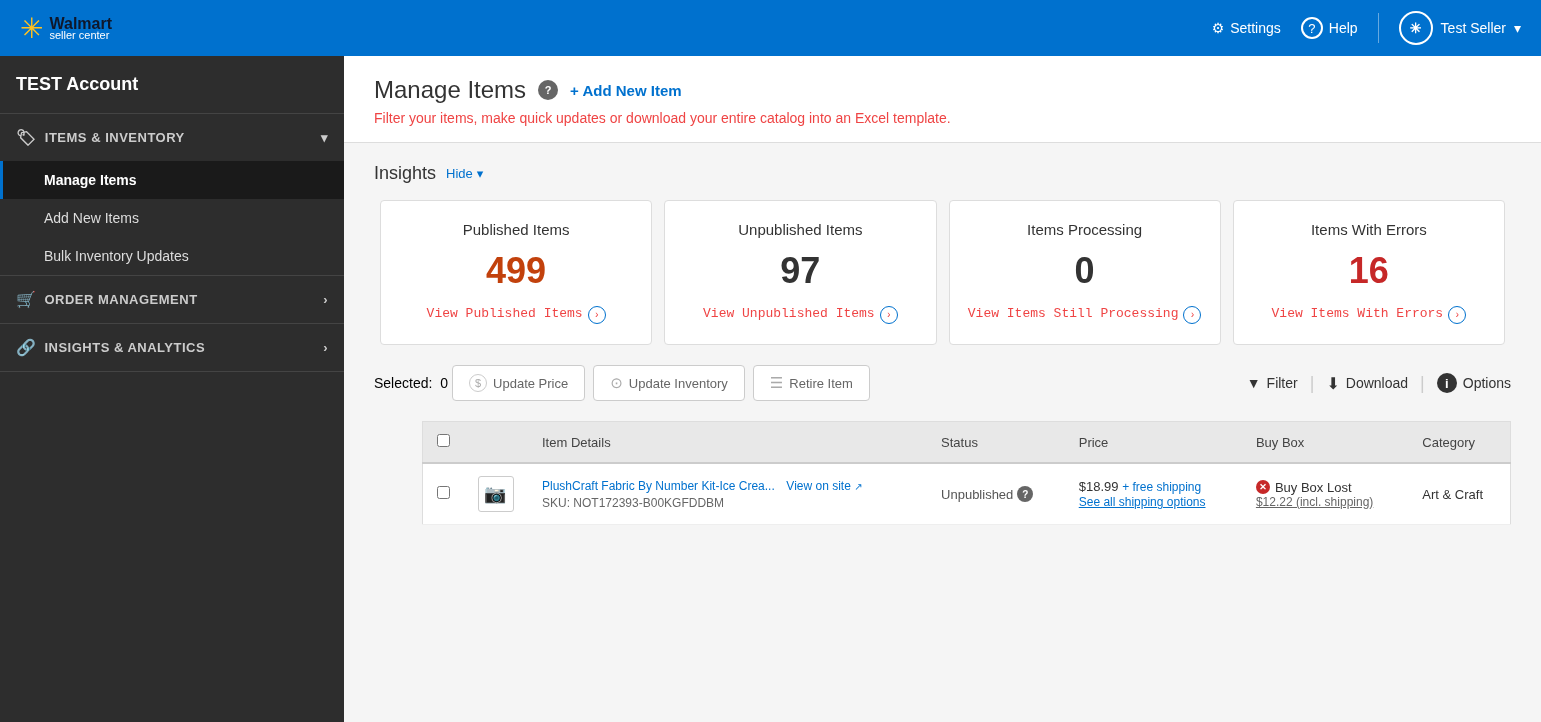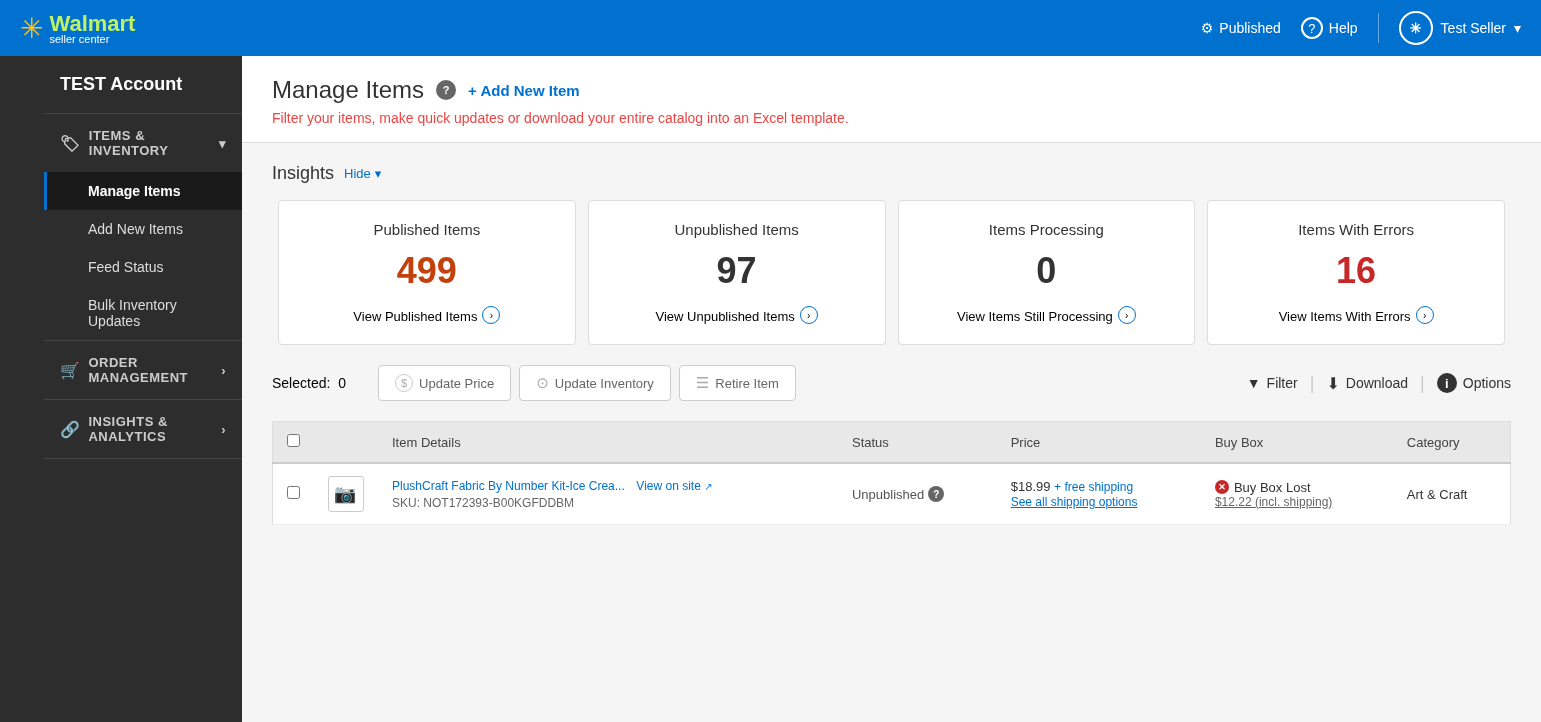--- a/index.html
+++ b/index.html
@@ -9,34 +9,34 @@
     .top-nav {
       background: #0071ce;
       height: 56px;
       display: flex;
       align-items: center;
       padding: 0 20px;
       justify-content: space-between;
     }
     .top-nav-left { display: flex; align-items: center; gap: 8px; }
     .walmart-logo { display: flex; align-items: center; gap: 6px; }
-    .walmart-logo-text { color: #bef264; font-size: 22px; font-weight: bold; }
+    .walmart-logo-text { color: #0f172a; font-size: 16px; font-weight: bold; }
     .walmart-logo-sub { color: white; font-size: 11px; margin-top: -4px; }
     .spark-icon { font-size: 28px; color: #ffc220; }
     .top-nav-right { display: flex; align-items: center; gap: 20px; }
     .top-nav-right a { color: white; text-decoration: none; font-size: 14px; display: flex; align-items: center; gap: 6px; }
     .nav-divider { width: 1px; height: 30px; background: rgba(255,255,255,0.4); }
     .user-badge { background: #0071ce; border: 2px solid white; border-radius: 50%; width: 34px; height: 34px; display: flex; align-items: center; justify-content: center; color: white; font-size: 14px; font-weight: bold; }
     .user-area { display: flex; align-items: center; gap: 8px; cursor: pointer; color: white; }
 
     
     .layout { display: flex; min-height: calc(100vh - 56px); }
 
     
-    .sidebar { width: 242px; background: #2d2d2d; color: white; flex-shrink: 0; padding-left: 44px; }
+    .sidebar { width: 344px; background: #2d2d2d; color: white; flex-shrink: 0; }
     .account-name { padding: 18px 16px; font-size: 18px; font-weight: bold; color: white; border-bottom: 1px solid #444; }
     .sidebar-section { border-bottom: 1px solid #444; }
     .sidebar-section-header {
       display: flex; align-items: center; justify-content: space-between;
       padding: 14px 16px; font-size: 13px; font-weight: bold; letter-spacing: 0.5px;
       color: #ccc; cursor: pointer; text-transform: uppercase;
     }
     .sidebar-item {
       padding: 11px 16px 11px 44px; font-size: 14px; color: #ddd;
       cursor: pointer; display: block;
@@ -61,37 +61,37 @@
     .insight-card {
       flex: 1; border: 1px solid #ddd; background: white;
       padding: 20px 16px; text-align: center; margin: 0 6px;
       border-radius: 4px;
     }
     .insight-card-title { font-size: 15px; color: #333; margin-bottom: 12px; }
     .insight-card-number { font-size: 36px; font-weight: bold; margin-bottom: 14px; }
     .insight-card-number.green { color: #c2410c; }
     .insight-card-number.dark { color: #333; }
     .insight-card-number.red { color: #c62828; }
-    .insight-card-link { color: #000000; font-size: 13px; text-decoration: none; display: flex; align-items: flex-end; justify-content: center; gap: 5px; }
+    .insight-card-link { color: #ef4444; font-size: 13px; text-decoration: none; display: flex; align-items: flex-start; justify-content: center; gap: 5px; font-family: Liberation Mono, monospace; }
     .circle-arrow { border: 1.5px solid #0071ce; border-radius: 50%; width: 18px; height: 18px; display: inline-flex; align-items: center; justify-content: center; font-size: 10px; }
 
     
     .toolbar-area { padding: 0 30px 12px; display: flex; align-items: center; justify-content: space-between; }
     .action-buttons { display: flex; gap: 8px; }
     .action-btn {
       padding: 8px 16px; border: 1.5px solid #ccc; background: white;
       font-size: 13px; color: #666; border-radius: 4px; cursor: pointer;
       display: flex; align-items: center; gap: 6px;
     }
     .toolbar-right { display: flex; align-items: center; gap: 12px; }
     .toolbar-right-item { display: flex; align-items: center; gap: 6px; color: #333; font-size: 14px; cursor: pointer; }
     .toolbar-pipe { color: #ccc; font-size: 18px; }
 
     
-    .table-area { padding: 8px 30px; }
+    .table-area { padding: 8px 30px; margin-left: 48px; }
     .data-table { width: 100%; border-collapse: collapse; background: white; border: 1px solid #ddd; }
     .data-table th {
       background: #e8e8e8; padding: 12px 14px; text-align: left;
       font-size: 13px; color: #444; font-weight: normal; border-bottom: 2px solid #ccc;
     }
     .data-table td { padding: 12px 14px; border-bottom: 1px solid #eee; font-size: 13px; }
     .checkbox-col { width: 36px; }
     .img-col { width: 50px; }
     .camera-icon-placeholder { width: 36px; height: 36px; border: 1px solid #ccc; border-radius: 3px; display: flex; align-items: center; justify-content: center; color: #aaa; font-size: 18px; }
     .item-link { color: #0071ce; text-decoration: none; font-size: 12px; }
@@ -116,21 +116,21 @@
       <span class="spark-icon">✳</span>
       <div>
         <div class="walmart-logo-text">Walmart</div>
         <div class="walmart-logo-sub">seller center</div>
       </div>
     </div>
   </div>
   <div class="top-nav-right">
     <a href="#">
       <span>⚙</span>
-      <span>Published</span>
+      <span>Settings</span>
     </a>
     <a href="#">
       <span style="border:2px solid white;border-radius:50%;width:22px;height:22px;display:inline-flex;align-items:center;justify-content:center;font-size:13px;">?</span>
       <span>Help</span>
     </a>
     <div class="nav-divider"></div>
     <div class="user-area">
       <div class="user-badge">✳</div>
       <span>Test Seller</span>
       <span>▾</span>
@@ -152,23 +152,20 @@
         <span>▾</span>
       </div>
       <div>
         <div class="sidebar-item active">
           <span>Manage Items</span>
         </div>
         <div class="sidebar-item">
           <span>Add New Items</span>
         </div>
         <div class="sidebar-item">
-          <span>Feed Status</span>
-        </div>
-        <div class="sidebar-item">
           <span>Bulk Inventory Updates</span>
         </div>
       </div>
     </div>
 
     <div class="sidebar-section">
       <div class="sidebar-section-header">
         <div style="display:flex;align-items:center;gap:8px;">
           <span style="font-size:16px;">🛒</span>
           <span>Order Management</span>
@@ -243,21 +240,21 @@
           <a href="#" class="insight-card-link">
             <span>View Items With Errors</span>
             <span class="circle-arrow">›</span>
           </a>
         </div>
 
       </div>
     </div>
 
     <div class="toolbar-area">
-      <div style="display:flex;align-items:center;gap:32px;">
+      <div style="display:flex;align-items:center;gap:4px;">
         <span>
           <span>Selected:</span>
           <span style="margin-left:4px;">0</span>
         </span>
         <div class="action-buttons">
           <button class="action-btn">
             <span style="border:1.5px solid #ccc;border-radius:50%;width:18px;height:18px;display:inline-flex;align-items:center;justify-content:center;font-size:11px;color:#aaa;">$</span>
             <span>Update Price</span>
           </button>
           <button class="action-btn">

